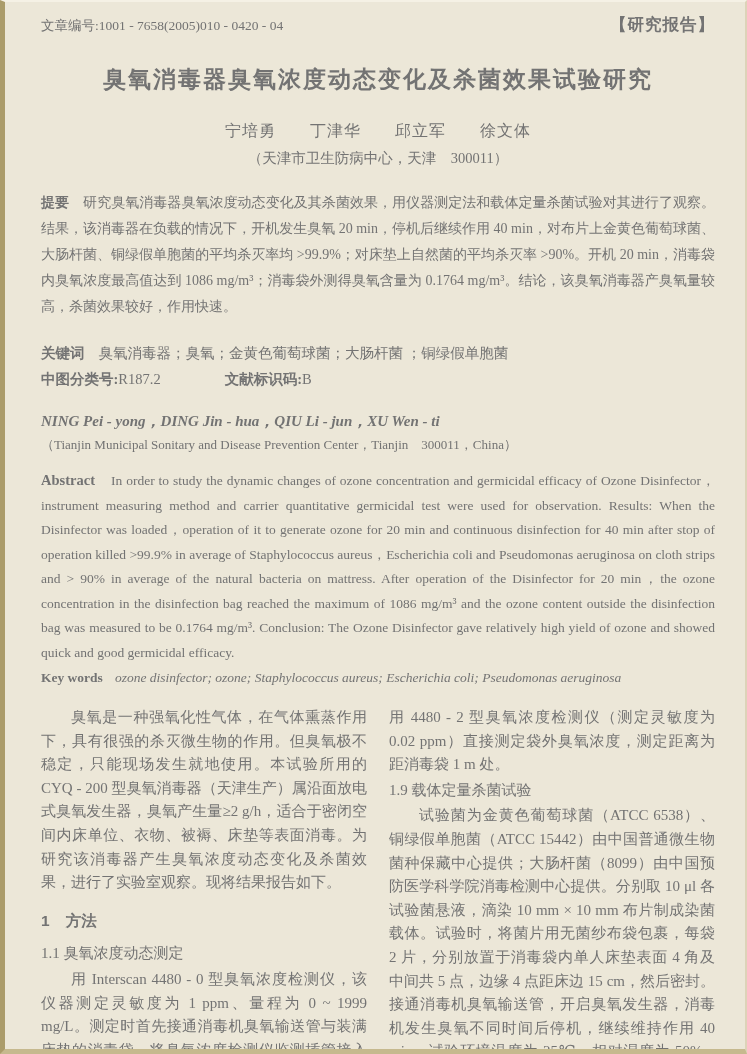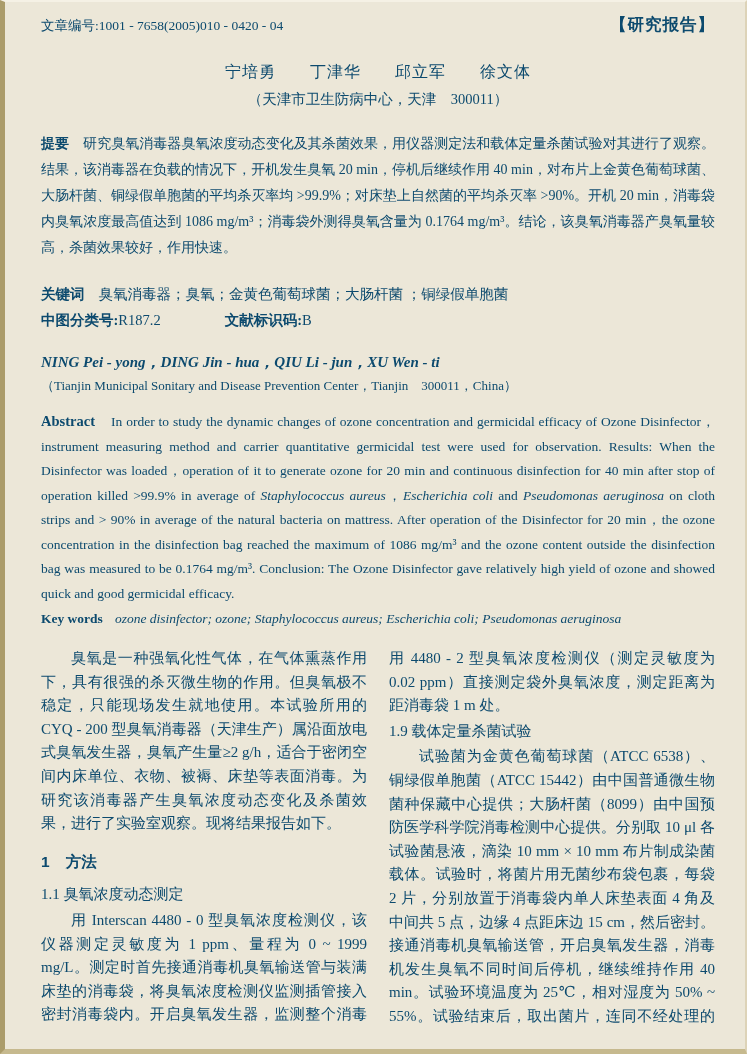--- a/index.html
+++ b/index.html
@@ -11,21 +11,21 @@
   .page{
     position:relative;
     width:747px;height:1054px;
     box-sizing:border-box;
     background:#ece7d8;
     border-left:5px solid #ab9c6a;
     border-bottom:5px solid #c6b98e;
     border-right:2px solid #ddd3b8;
     border-top:2px solid #f5f1e5;
     overflow:hidden;
-    color:#0c4a6e;
+    color:#737373;
   }
   .content{
     padding:12px 30px 0 36px;
   }
   
   .hdr{
     display:flex;justify-content:space-between;align-items:baseline;
     font-size:13.5px;
   }
   .report-tag{font-weight:bold;font-size:16.5px;letter-spacing:1px;}
@@ -59,21 +59,21 @@
     text-align:justify;letter-spacing:.2px;
     word-spacing:2px;
   }
   .authors-en{margin-top:20px;font-style:italic;font-size:15px;font-weight:bold;}
   .affil-en{margin-top:5px;font-size:13px;}
   .abs-en{
     margin-top:14px;
     font-size:13.5px;line-height:24.5px;text-align:justify;
   }
   .abs-en .lbl{font-weight:bold;margin-right:16px;font-size:14.5px;font-style:normal;}
-  .abs-en .sp{font-style:italic;margin-top:20px;}
+  .abs-en .sp{margin-top:20px;}
   .kw-en{font-size:13.5px;line-height:24px;margin-top:1px;}
   .kw-en .lbl{font-weight:bold;margin-right:12px;}
   .kw-en .it{font-style:italic;}
   
   .cols{
     margin-top:16px;
     display:flex;
     gap:22px;
     height:378px;
     overflow:hidden;
@@ -97,20 +97,21 @@
 <body>
 
 <div class="page">
   <div class="content">
 
     <div class="hdr">
       <span>文章编号:1001 - 7658(2005)010 - 0420 - 04</span>
       <span class="report-tag">【研究报告】</span>
     </div>
 
+    <div class="title-cn">臭氧消毒器臭氧浓度动态变化及杀菌效果试验研究</div>
 
     <div class="authors-cn">宁培勇　　丁津华　　邱立军　　徐文体</div>
 
     <div class="affil-cn">（天津市卫生防病中心，天津　300011）</div>
 
     <div class="abs-cn"><span class="lbl">提要</span><span>研究臭氧消毒器臭氧浓度动态变化及其杀菌效果，用仪器测定法和载体定量杀菌试验对其进行了观察。结果，该消毒器在负载的情况下，开机发生臭氧 20 min，停机后继续作用 40 min，对布片上金黄色葡萄球菌、大肠杆菌、铜绿假单胞菌的平均杀灭率均 &gt;99.9%；对床垫上自然菌的平均杀灭率 &gt;90%。开机 20 min，消毒袋内臭氧浓度最高值达到 1086 mg/m³；消毒袋外测得臭氧含量为 0.1764 mg/m³。结论，该臭氧消毒器产臭氧量较高，杀菌效果较好，作用快速。</span></div>
 
     <div class="kw-cn"><span class="lbl">关键词</span><span>臭氧消毒器；臭氧；金黄色葡萄球菌；大肠杆菌 ；铜绿假单胞菌</span></div>
 
     <div class="clc"><span class="lbl">中图分类号:</span><span>R187.2</span><span class="gap"></span><span class="lbl">文献标识码:</span><span>B</span></div>

